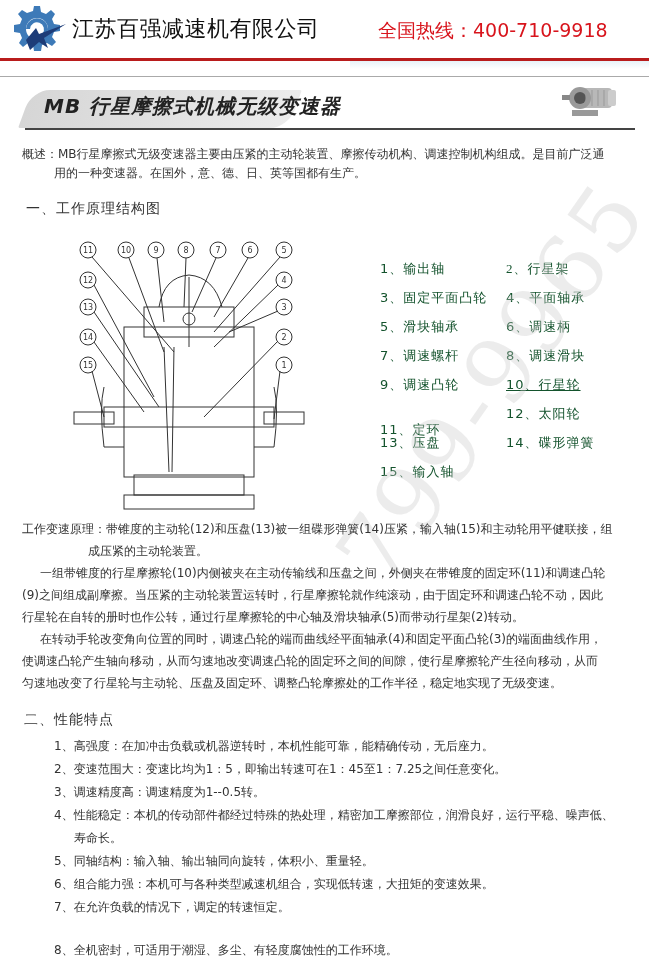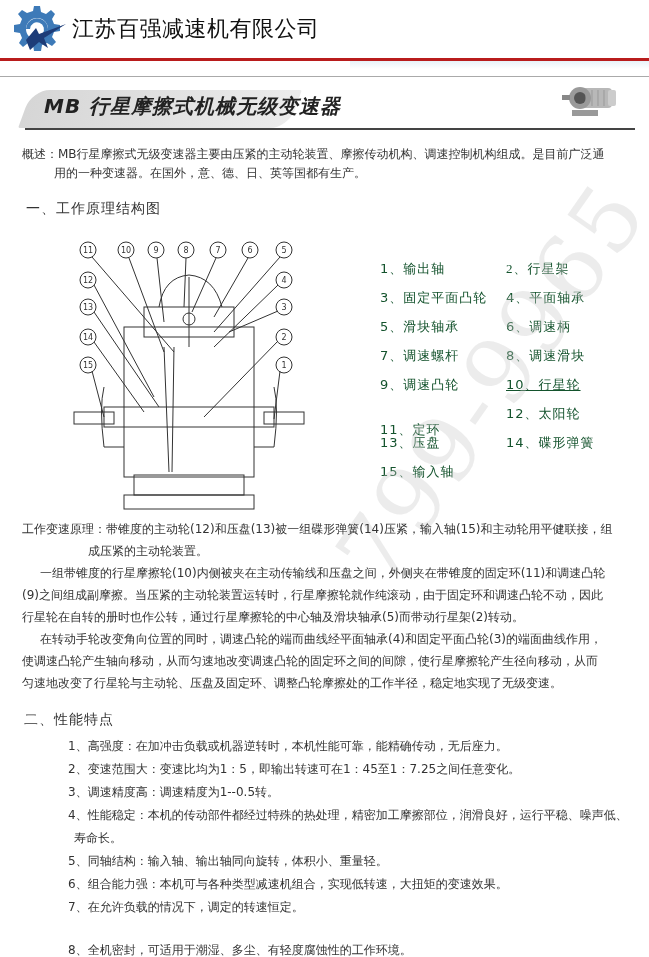--- a/index.html
+++ b/index.html
@@ -14,33 +14,34 @@
   .title-banner{position:absolute;left:25px;top:90px;width:270px;height:38px;background:linear-gradient(90deg,#d6d6d6,#ececec);border-radius:18px 2px 18px 2px;transform:skewX(-20deg);}
   .title-text{position:absolute;left:44px;top:93px;font-size:20px;font-weight:bold;font-style:italic;color:#222;letter-spacing:1px;}
   .title-rule{position:absolute;left:25px;top:128px;width:610px;height:2px;background:#444;}
   .product-img{position:absolute;left:560px;top:80px;width:60px;height:42px;}
   .para{position:absolute;font-size:12px;line-height:24px;color:#333;}
   .sec-head{position:absolute;font-size:14px;color:#333;letter-spacing:1px;}
   .diagram{position:absolute;left:64px;top:237px;width:250px;height:280px;}
   .parts{position:absolute;left:380px;top:254px;width:260px;}
   .part{position:absolute;font-size:13px;color:#14532d;white-space:nowrap;letter-spacing:1px;}
   .watermark{position:absolute;left:260px;top:330px;font-size:90px;color:rgba(200,200,200,0.35);transform:rotate(-55deg);font-family:"DejaVu Serif",serif;letter-spacing:4px;pointer-events:none;white-space:nowrap;}
-  .feat{position:absolute;left:68px;font-size:12px;color:#333;white-space:nowrap;}
+  .feat{position:absolute;left:54px;font-size:12px;color:#333;white-space:nowrap;}
 </style>
 </head>
 <body>
 
 <div class="header">
   <svg class="logo" viewBox="0 0 62 52">
     <path d="M28 2 L34 2 L35 8 L40 10 L45 6 L49 10 L46 15 L48 20 L54 21 L54 27 L48 28 L46 33 L50 38 L46 42 L41 39 L36 41 L35 47 L28 47 L27 41 L22 39 L17 43 L13 39 L16 34 L14 29 L8 28 L8 21 L14 20 L16 15 L12 10 L16 6 L21 9 L27 7 Z" fill="#3d7ab8"></path>
     <circle cx="31" cy="25" r="11" fill="#fff"></circle>
     <path d="M22 25 A9 9 0 1 1 38 31" fill="none" stroke="#3d7ab8" stroke-width="4"></path>
     <polygon points="20,36 30,24 33,30 60,20 38,34 42,44 33,38 24,46" fill="#1d3c78"></polygon>
   </svg>
   <div class="company">江苏百强减速机有限公司</div>
+  <div class="hotline">全国热线：400-710-9918</div>
   <div class="header-line"></div>
   <div class="header-fade"></div>
 </div>
 
 <div class="title-rule-top"></div>
 <div class="title-banner"></div>
 <div class="title-text">MB 行星摩擦式机械无级变速器</div>
 <svg class="product-img" viewBox="0 0 60 42">
   <rect x="22" y="8" width="30" height="20" rx="4" fill="#b8b8b8"></rect>
   <rect x="48" y="10" width="8" height="16" rx="2" fill="#ccc"></rect>

